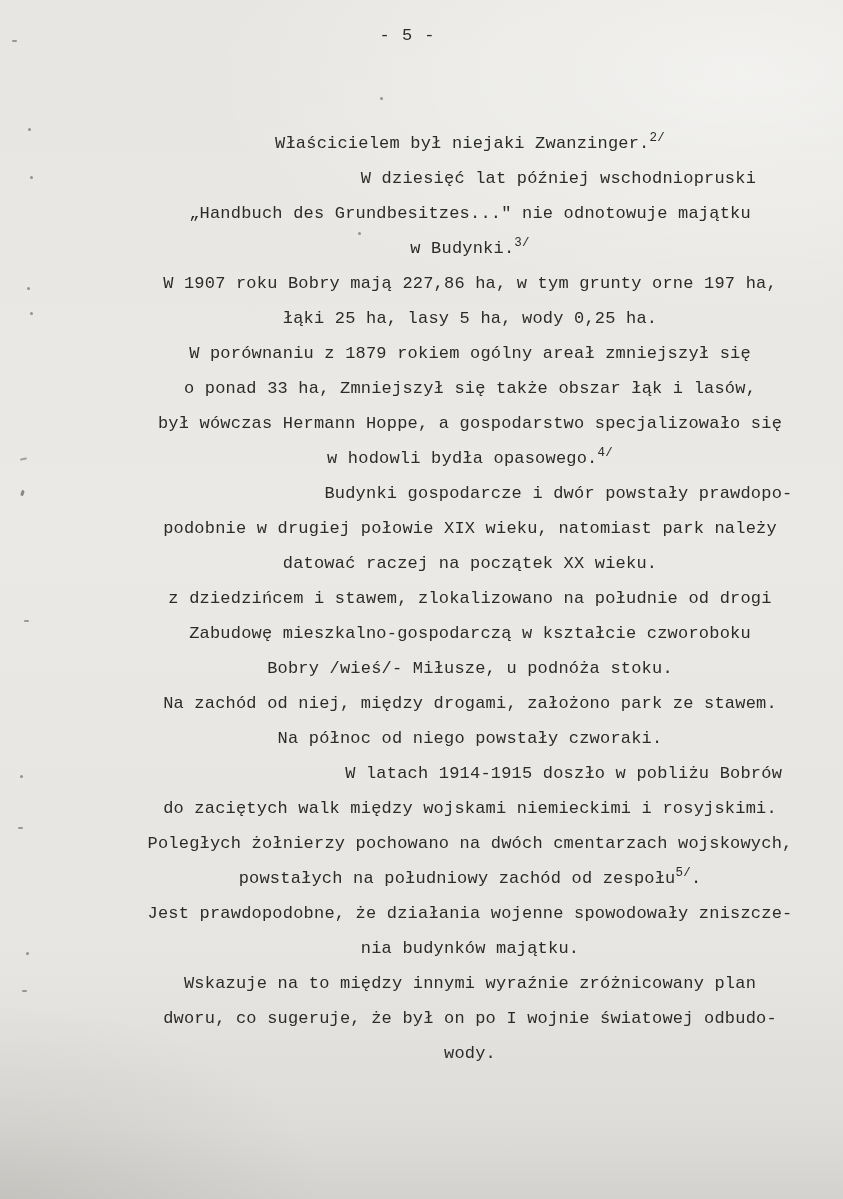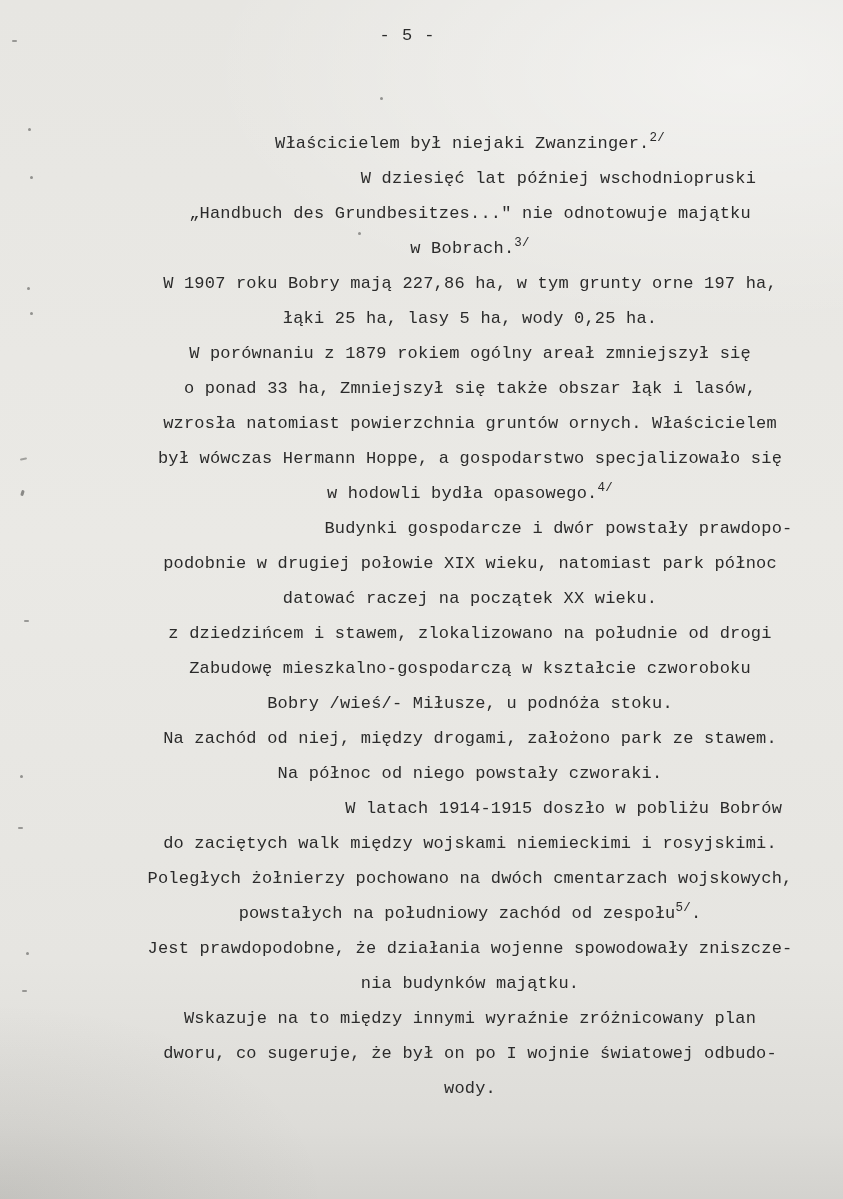--- a/index.html
+++ b/index.html
@@ -71,30 +71,29 @@
 <body>
 
 <div class="page">
 
   <div class="page-number">- 5 -</div>
 
   <div class="doc-body">
       <div class="line"><span class="seg">Właścicielem był niejaki Zwanzinger.</span><span class="seg sup">2/</span></div>
       <div class="line"><span class="seg">                 W dziesięć lat później wschodniopruski</span></div>
       <div class="line"><span class="seg">„Handbuch des Grundbesitzes..." nie odnotowuje majątku</span></div>
-      <div class="line"><span class="seg">w Bobrach.</span><span class="seg sup">3/</span></div>
+      <div class="line"><span class="seg">w Budynki.</span><span class="seg sup">3/</span></div>
       <div class="line"><span class="seg">W 1907 roku Bobry mają 227,86 ha, w tym grunty orne 197 ha,</span></div>
       <div class="line"><span class="seg">łąki 25 ha, lasy 5 ha, wody 0,25 ha.</span></div>
       <div class="line"><span class="seg">W porównaniu z 1879 rokiem ogólny areał zmniejszył się</span></div>
       <div class="line"><span class="seg">o ponad 33 ha, Zmniejszył się także obszar łąk i lasów,</span></div>
-      <div class="line"><span class="seg">wzrosła natomiast powierzchnia gruntów ornych. Właścicielem</span></div>
       <div class="line"><span class="seg">był wówczas Hermann Hoppe, a gospodarstwo specjalizowało się</span></div>
       <div class="line"><span class="seg">w hodowli bydła opasowego.</span><span class="seg sup">4/</span></div>
       <div class="line"><span class="seg">                 Budynki gospodarcze i dwór powstały prawdopo-</span></div>
-      <div class="line"><span class="seg">podobnie w drugiej połowie XIX wieku, natomiast park północ</span></div>
+      <div class="line"><span class="seg">podobnie w drugiej połowie XIX wieku, natomiast park należy</span></div>
       <div class="line"><span class="seg">datować raczej na początek XX wieku.</span></div>
       <div class="line"><span class="seg">z dziedzińcem i stawem, zlokalizowano na południe od drogi</span></div>
       <div class="line"><span class="seg">Zabudowę mieszkalno-gospodarczą w kształcie czworoboku</span></div>
       <div class="line"><span class="seg">Bobry /wieś/- Miłusze, u podnóża stoku.</span></div>
       <div class="line"><span class="seg">Na zachód od niej, między drogami, założono park ze stawem.</span></div>
       <div class="line"><span class="seg">Na północ od niego powstały czworaki.</span></div>
       <div class="line"><span class="seg">                  W latach 1914-1915 doszło w pobliżu Bobrów</span></div>
       <div class="line"><span class="seg">do zaciętych walk między wojskami niemieckimi i rosyjskimi.</span></div>
       <div class="line"><span class="seg">Poległych żołnierzy pochowano na dwóch cmentarzach wojskowych,</span></div>
       <div class="line"><span class="seg">powstałych na południowy zachód od zespołu</span><span class="seg sup">5/</span><span class="seg">.</span></div>

